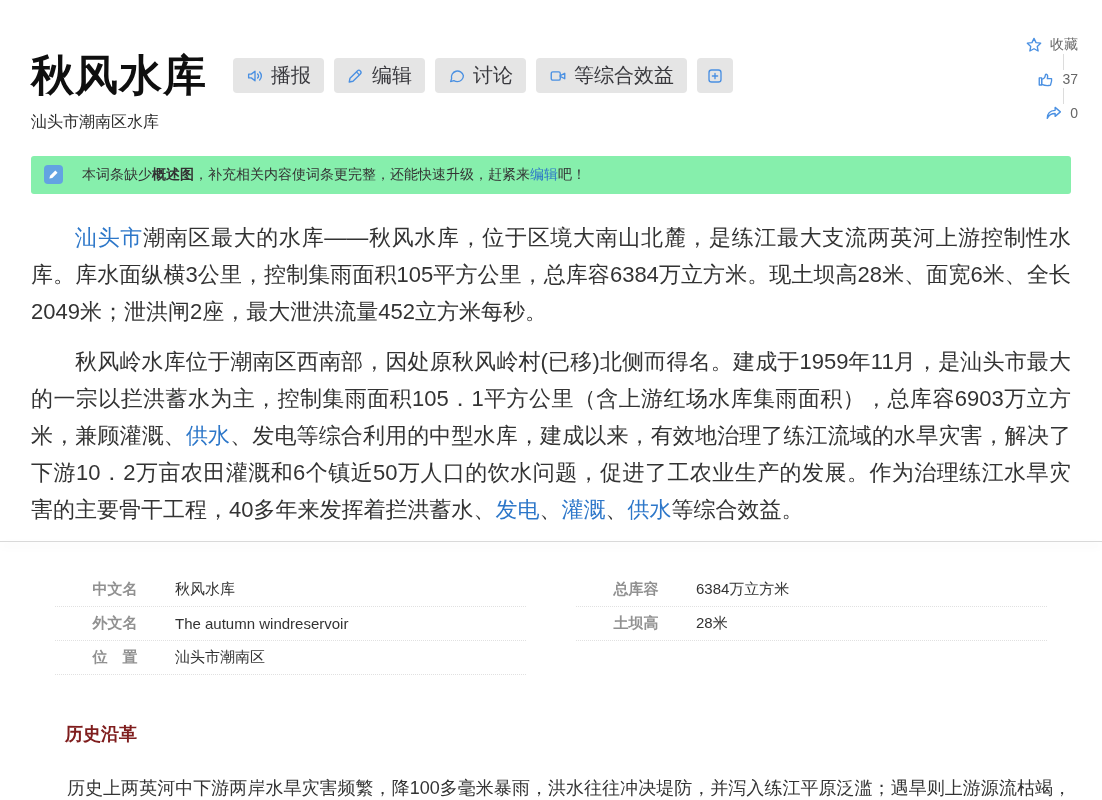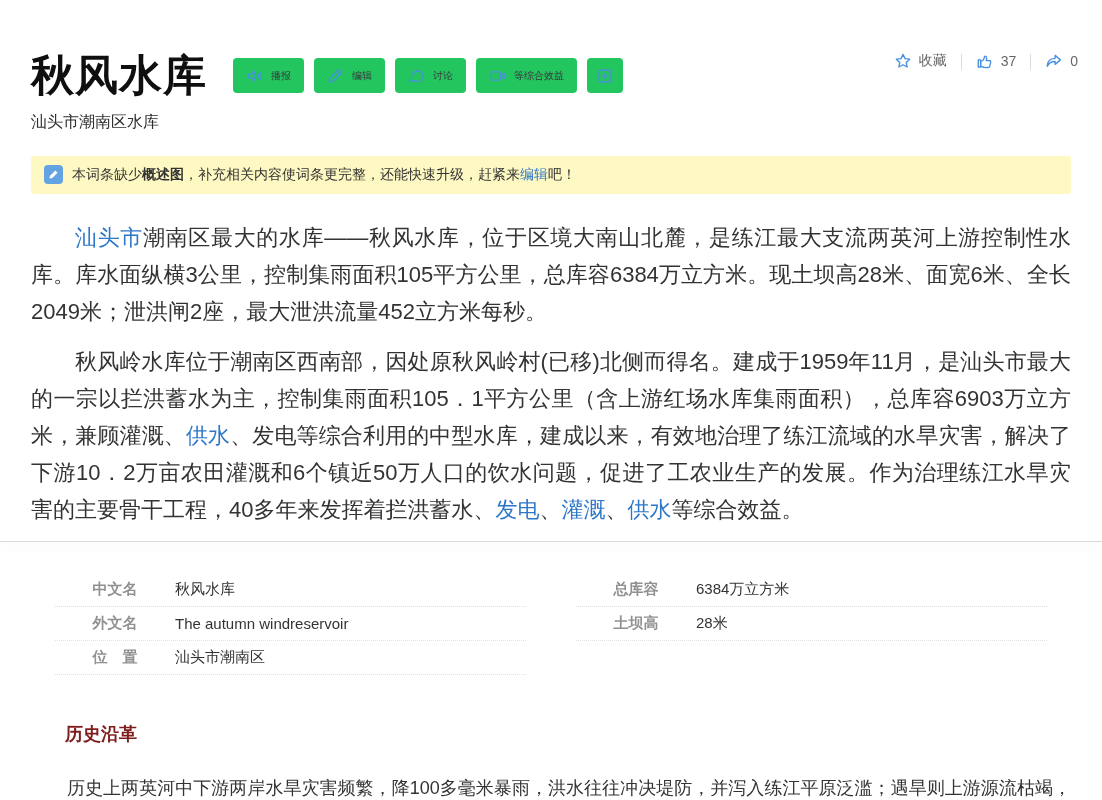--- a/index.html
+++ b/index.html
@@ -9,52 +9,52 @@
     background: #ffffff;
     font-family: "Liberation Sans", "DejaVu Sans", sans-serif;
     color: #333;
     position: relative;
     overflow: hidden;
   }
   .content { padding: 0 31px; }
 
   
   .top-actions {
-    position: absolute; top: 52px; right: 24px;
+    position: absolute; top: 36px; right: 24px;
     display: flex; align-items: flex-end;
-    font-size: 14px; color: #666;
+    font-size: 14px; color: #666; flex-direction: column;
   }
   .top-actions .grp { display: flex; align-items: center; gap: 7px; cursor: pointer; }
   .top-actions .sep { width: 1px; height: 16px; background: #dcdcdc; margin: 0 14px; }
   .top-actions svg { width: 18px; height: 18px; display: block; }
 
   
   .title-row { margin-top: 50px; display: flex; align-items: center; }
   h1.page-title {
     margin: 0; font-size: 43px; font-weight: 700; color: #0f0f0f;
     letter-spacing: 1px; line-height: 1.2;
   }
   .btns { display: flex; gap: 10px; margin-left: 26px; align-items: center; }
   .btn {
     display: flex; align-items: center; gap: 7px;
-    background: #22c55e; border: none; border-radius: 4px;
+    background: #e5e5e5; border: none; border-radius: 4px;
     padding: 0 13px; height: 35px;
-    font-size: 10px; color: #38383d; cursor: pointer;
+    font-size: 20px; color: #38383d; cursor: pointer;
     font-family: inherit;
   }
   .btn svg { width: 18px; height: 18px; display: block; }
   .btn.square { padding: 0 9px; }
 
   .subtitle { margin-top: 10px; font-size: 16px; color: #2c2c2c; }
 
   
   .notice {
     margin-top: 23px; height: 38px;
-    background: #fef9c3; border-radius: 3px;
-    display: flex; align-items: center; gap: 9px;
+    background: #86efac; border-radius: 3px;
+    display: flex; align-items: center; gap: 19px;
     padding: 0 13px; font-size: 14px; color: #333; text-align: center;
   }
   .notice svg { width: 19px; height: 19px; display: block; }
   .notice b { font-weight: 700; }
   .notice a { color: #2d77c9; text-decoration: none; cursor: pointer; }
 
   
   .summary { margin-top: 25px; font-size: 22px; line-height: 37px; color: #333; text-align: justify; }
   .summary p { margin: 0 0 13px; text-indent: 2em; }
   a.inline-link { color: #2d77c9; text-decoration: none; cursor: pointer; }

